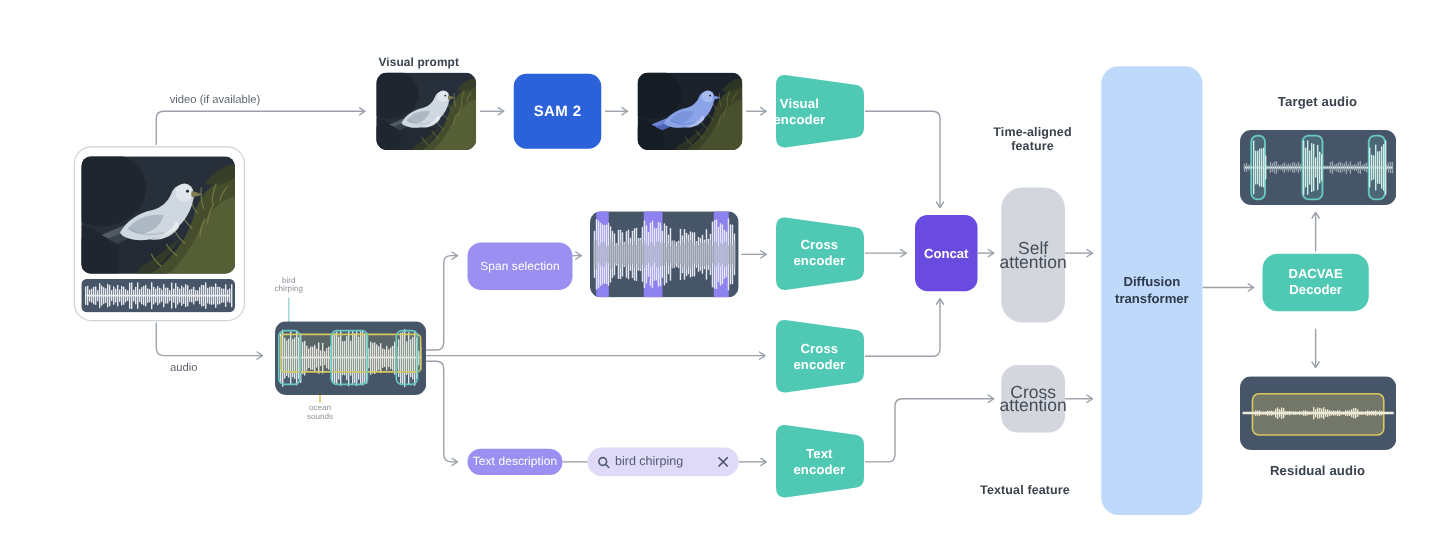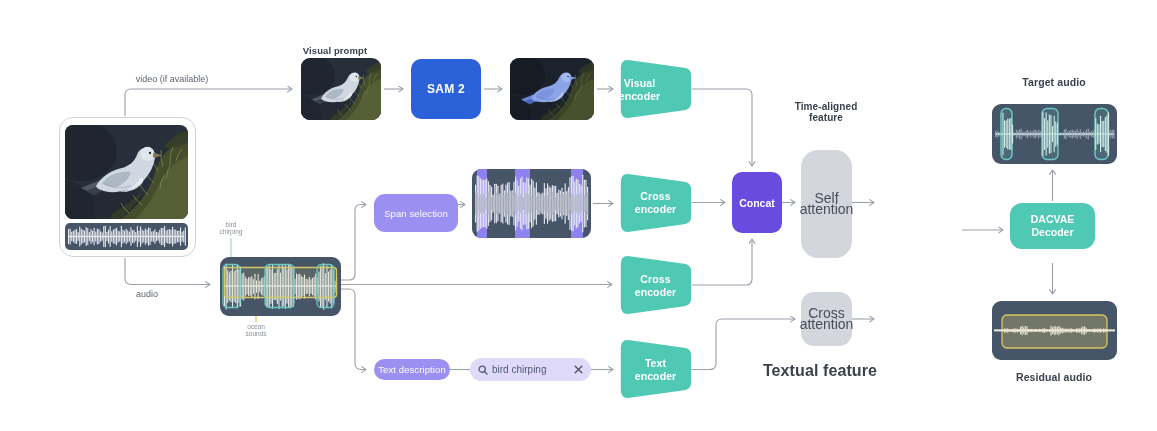--- a/index.html
+++ b/index.html
@@ -539,22 +539,25 @@
 
   <div id="concat" class="node" style="left:732px;top:172px;width:50px;height:61px;">Concat</div>
   <div class="lbl lbl-bold" style="left:826px;top:101px;transform:translateX(-50%);font-size:10px;line-height:11px;">Time-aligned
 feature</div>
   <div id="self-attention" class="node attn" style="left:801px;top:150px;width:51px;height:108px;">
       <span class="wrap2">Self attention</span>
     </div>
   <div id="cross-attention" class="node attn" style="left:801px;top:292px;width:51px;height:54px;">
       <span class="wrap2">Cross attention</span>
     </div>
-  <div class="lbl lbl-bold" style="left:820px;top:365px;transform:translateX(-50%);font-size:16px;">Textual feature</div>
-
+  <div class="lbl lbl-bold" style="left:820px;top:387px;transform:translateX(-50%);font-size:10px;">Textual feature</div>
+
+  <div id="diffusion" class="node" style="left:881px;top:53px;width:81px;height:359px;">
+      <span style="width:70px;">Diffusion transformer</span>
+    </div>
   <div id="dacvae" class="node" style="left:1010px;top:203px;width:85px;height:46px;">
       <span style="width:58px;">DACVAE Decoder</span>
     </div>
 
   <div class="lbl lbl-bold" style="left:1054px;top:77px;transform:translateX(-50%);">Target audio</div>
   <div class="imgbox" style="left:992px;top:104px;width:125px;height:60px;border-radius:9px;">
       <svg id="wave-target" viewBox="0 0 125 60">
         <rect x="0" y="0" width="125" height="60" fill="#475569"></rect>
         <rect x="3" y="29.3" width="119" height="1.4" fill="#c3cad2"></rect>
         <rect x="3" y="26.87786436899863" width="1.1" height="6.244271262002744" fill="#97a2ae" rx="0.5"></rect>

